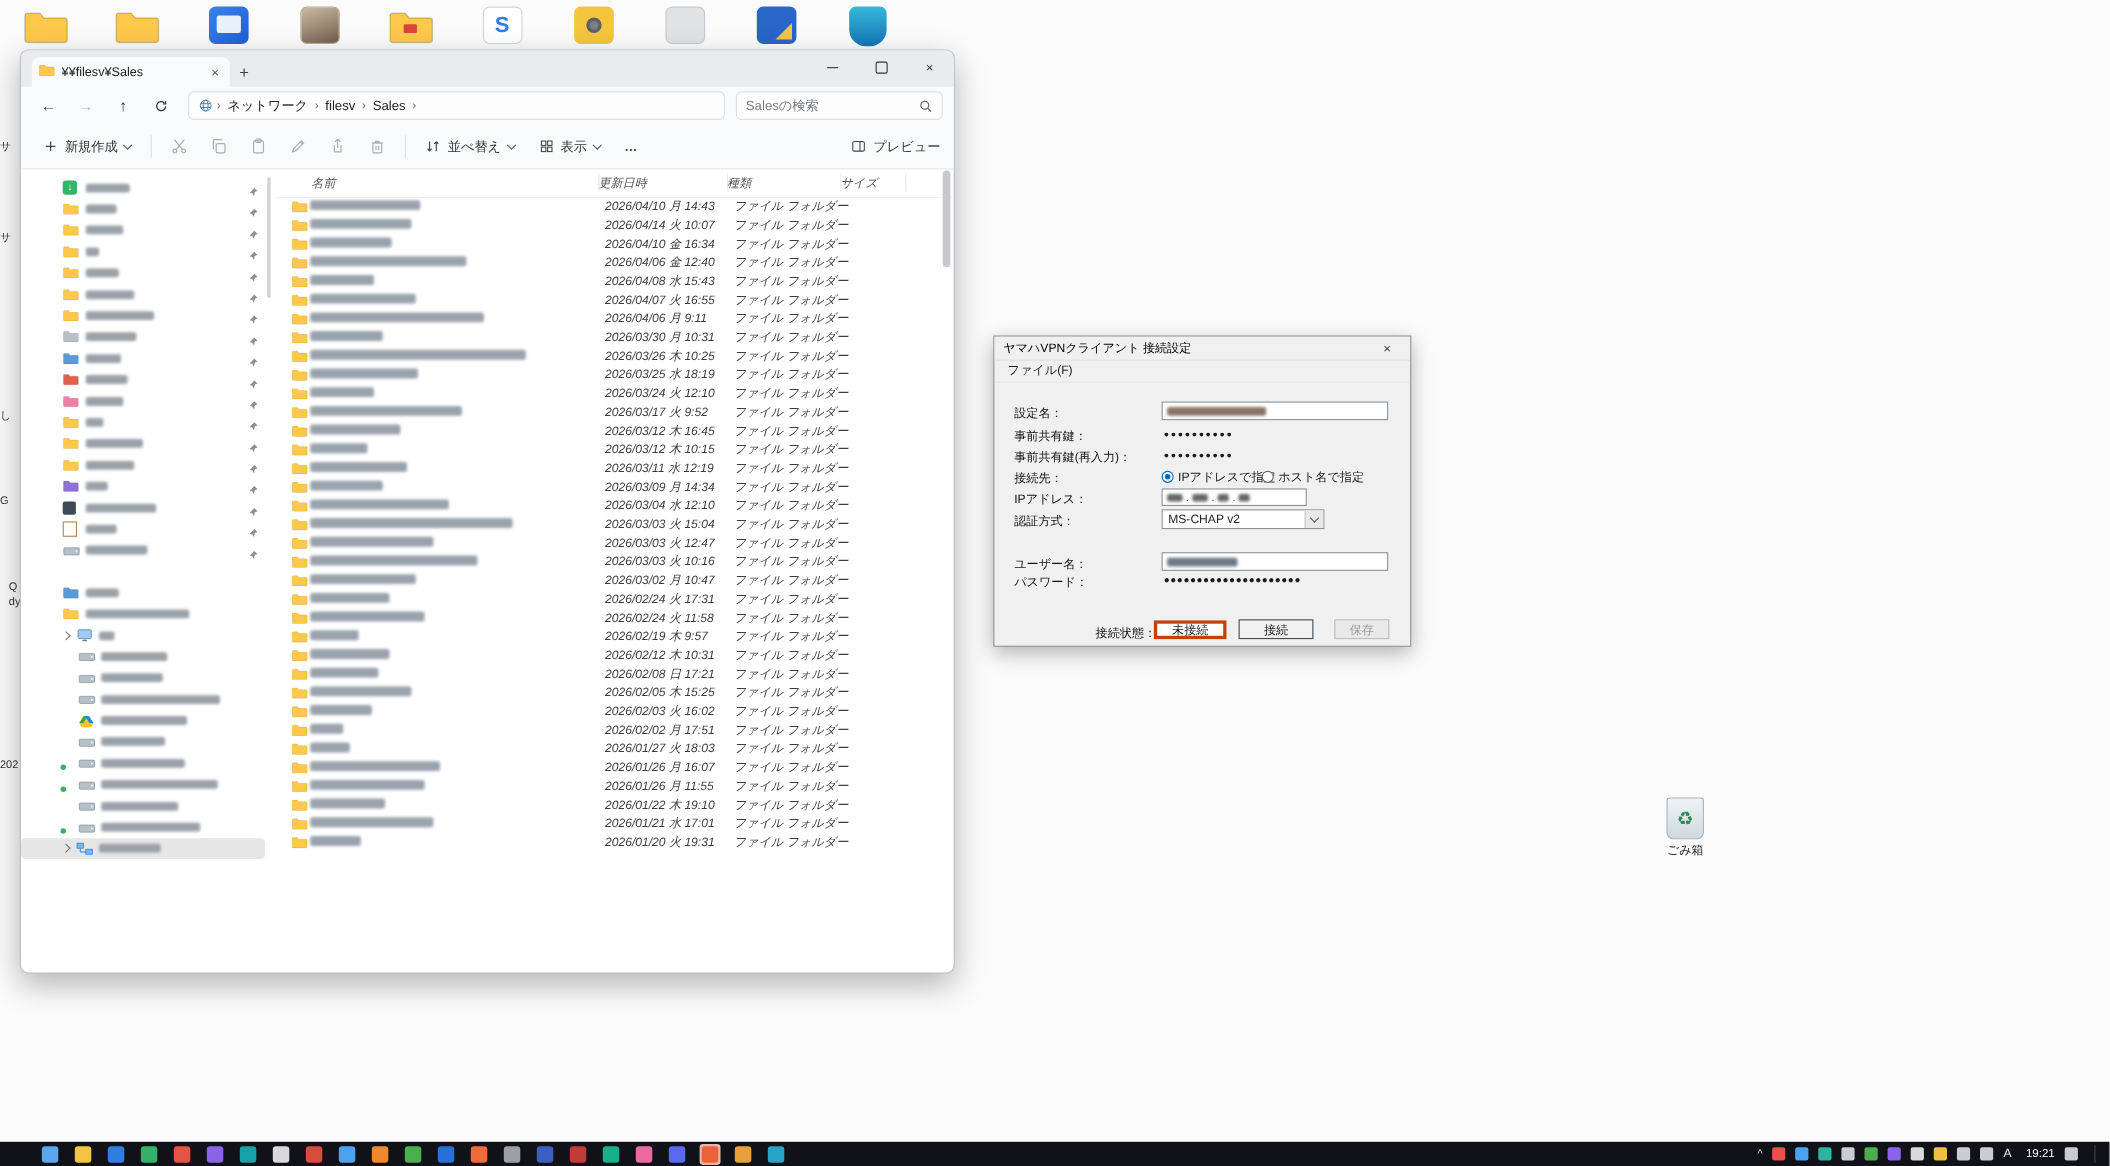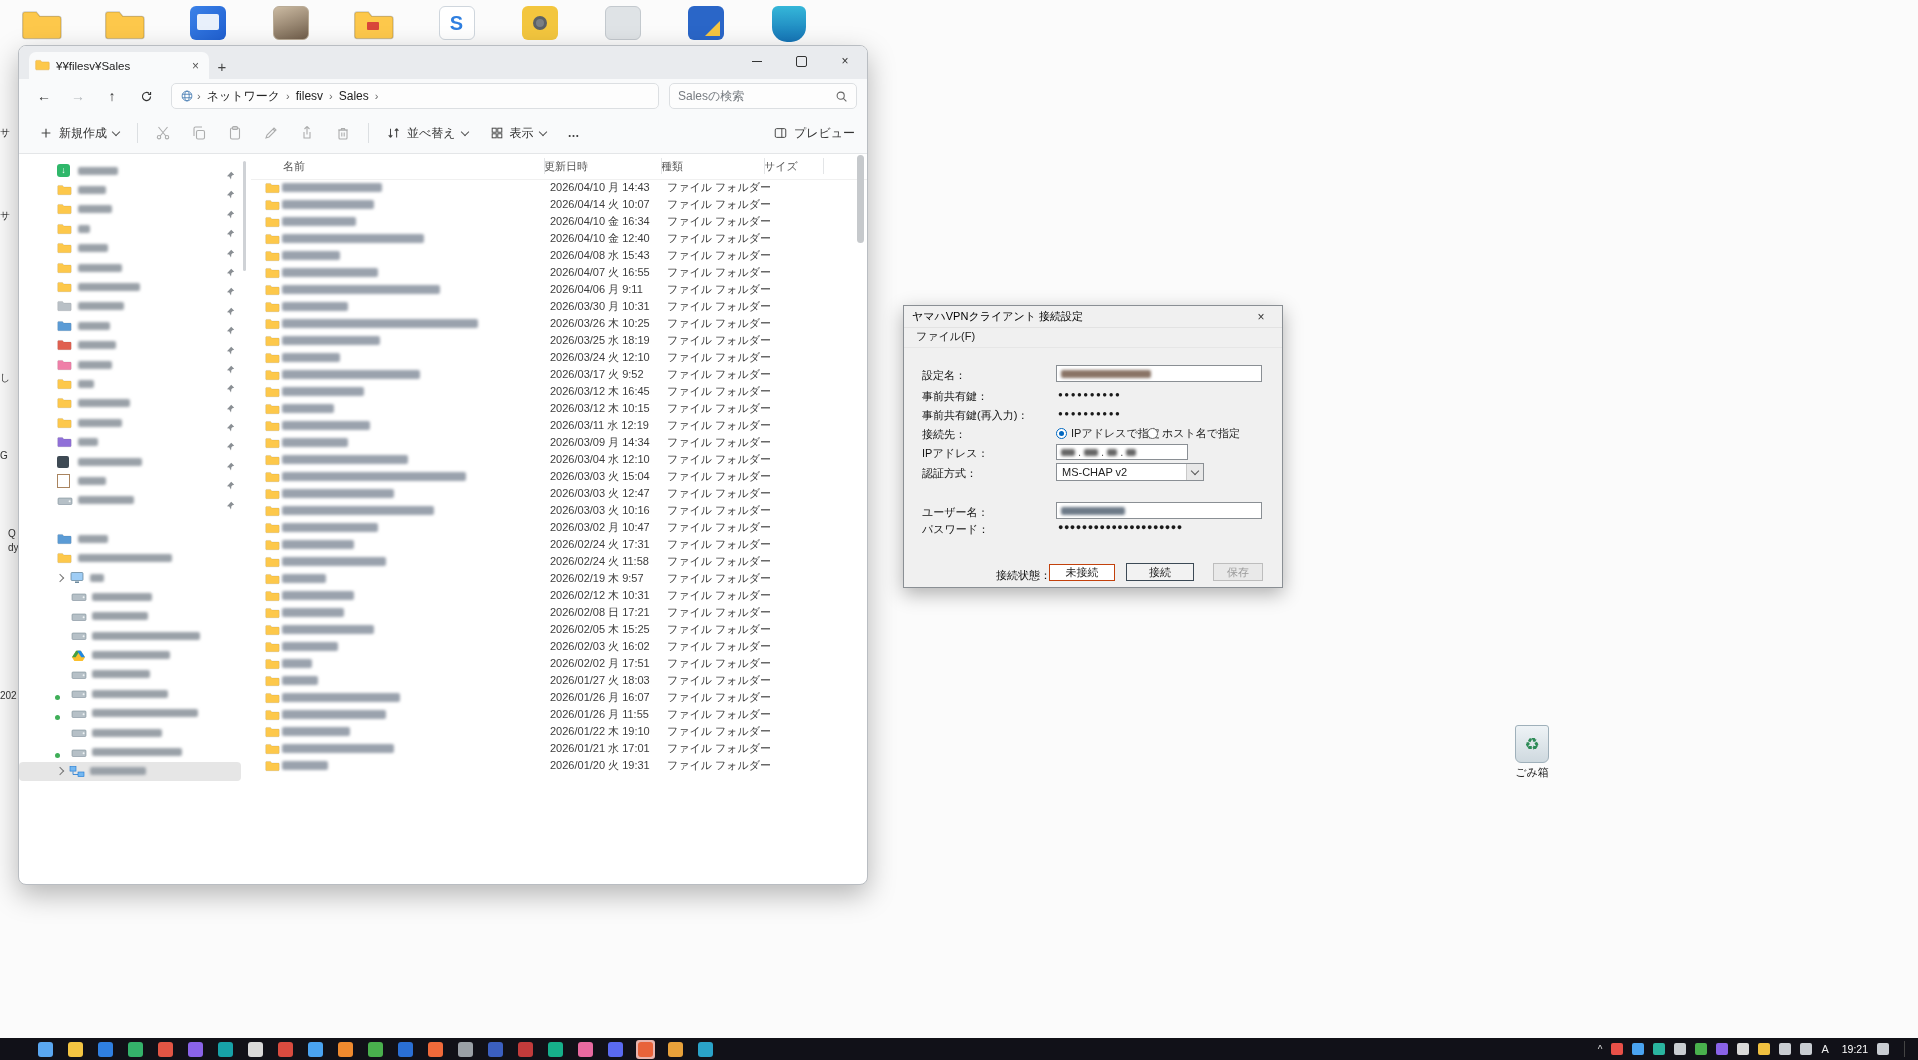--- a/index.html
+++ b/index.html
@@ -44,21 +44,21 @@
   .chevr{width:5px;height:5px;border-right:1.2px solid #777;border-bottom:1.2px solid #777;transform:rotate(-45deg);}
   .preview{position:absolute;right:12px;display:flex;align-items:center;gap:6px;font-size:12px;color:#333;}
   .ebody{position:absolute;top:107px;left:0;right:0;bottom:24px;display:flex;}
   .sidebar{width:232px;position:relative;padding-top:8px;box-sizing:border-box;overflow:hidden;}
   .sitem{height:19.4px;display:flex;align-items:center;position:relative;padding-left:38px;margin-right:10px;border-radius:4px;}
   .sitem .icn{display:flex;width:17px;}
   .sitem .pin{position:absolute;right:6px;top:5px;}
   .sitem.sel{background:#e6e6e6;}
   .ssp{height:19px;}
   .sb-scroll{position:absolute;left:224px;top:8px;width:3px;height:110px;background:#cfd2d6;border-radius:2px;}
-  .filearea{flex:1;position:relative;}
+  .filearea{flex:1;position:relative;font-style:italic;}
   .cols{height:26px;display:flex;align-items:center;font-size:11px;color:#555;position:relative;border-bottom:1px solid #f0f0f0;}
   .colsep{position:absolute;top:5px;width:1px;height:16px;background:#e3e5e7;}
   .rows{position:absolute;top:26px;left:0;right:12px;bottom:0;}
   .frow{height:17px;display:flex;align-items:center;font-size:11px;color:#3c3c3c;}
   .frow .ric{margin-left:14px;display:flex;width:17px;}
   .frow .nm{width:268px;}
   .frow .dt{width:117px;}
   .frow .tp{flex:1;}
   .vscroll{position:absolute;right:3px;top:2px;width:7px;bottom:4px;}
   .vthumb{width:7px;height:88px;background:#c6c9cc;border-radius:4px;}
@@ -85,21 +85,21 @@
   .rdot{width:11px;height:11px;border-radius:50%;border:1px solid #666;background:#fff;box-sizing:border-box;position:relative;}
   .rdot.on{border:1px solid #0067c0;}
   .rdot.on::after{content:"";position:absolute;left:2px;top:2px;width:5px;height:5px;border-radius:50%;background:#0067c0;}
   .combo{position:absolute;background:#fff;border:1px solid #8a8f94;box-sizing:border-box;display:flex;align-items:center;}
   .combo .cv{flex:1;padding:0 5px;}
   .combo .cb{width:16px;align-self:stretch;background:#e8e8e8;border-left:1px solid #c9c9c9;display:flex;align-items:center;justify-content:center;}
   .vbtn{position:absolute;height:18px;box-sizing:border-box;border:1px solid #8a8f94;background:#e9e9e9;
     display:flex;align-items:center;justify-content:center;font-size:11px;}
   .vbtn.primary{border:1.5px solid #3c4a56;background:#f2f2f2;}
   .vbtn.disabled{color:#9a9a9a;border-color:#bdbdbd;}
-  .vstatusbox{position:absolute;height:17px;box-sizing:border-box;border:1px solid #c2410c;background:#fff;
+  .vstatusbox{position:absolute;height:17px;box-sizing:border-box;border:3px solid #c2410c;background:#fff;
     display:flex;align-items:center;justify-content:center;font-family:Liberation Mono, monospace;}
   
   .recycle{position:absolute;left:1506px;top:725px;width:52px;display:flex;flex-direction:column;align-items:center;}
   .bin{width:32px;height:36px;background:linear-gradient(180deg,#eef3f6,#cfd9df);border:1px solid #9fb0ba;
     border-radius:3px 3px 6px 6px;display:flex;align-items:center;justify-content:center;color:#2e8b57;font-size:17px;}
   .recycle .lbl{font-size:11px;color:#222;margin-top:2px;}
   
   .taskbar{position:absolute;left:0;bottom:0;width:1918px;height:22px;background:#111118;display:flex;align-items:center;}
   .tb-left{display:flex;align-items:center;gap:11px;margin-left:36px;}
   .tbi{width:15px;height:15px;border-radius:3px;}
@@ -697,21 +697,21 @@
               <span class="dt">2026/04/10 金 16:34</span>
               <span class="tp">ファイル フォルダー</span>
             </div>
             <div class="frow">
               <span class="ric">
                 <svg width="15" height="12" viewBox="0 0 16 13">
                   <path d="M.6 2.4c0-.5.4-.9.9-.9h4.3l1.4 1.7h7.2c.5 0 .9.4.9.9v6.7c0 .5-.4.9-.9.9H1.5c-.5 0-.9-.4-.9-.9z" fill="#fdc84b" stroke="rgba(0,0,0,.18)" stroke-width=".5"></path>
                 </svg>
               </span>
               <span class="nm"><span class="rb" style="width:142px"></span></span>
-              <span class="dt">2026/04/10 金 12:40</span>
+              <span class="dt">2026/04/06 金 12:40</span>
               <span class="tp">ファイル フォルダー</span>
             </div>
             <div class="frow">
               <span class="ric">
                 <svg width="15" height="12" viewBox="0 0 16 13">
                   <path d="M.6 2.4c0-.5.4-.9.9-.9h4.3l1.4 1.7h7.2c.5 0 .9.4.9.9v6.7c0 .5-.4.9-.9.9H1.5c-.5 0-.9-.4-.9-.9z" fill="#fdc84b" stroke="rgba(0,0,0,.18)" stroke-width=".5"></path>
                 </svg>
               </span>
               <span class="nm"><span class="rb" style="width:58px"></span></span>
               <span class="dt">2026/04/08 水 15:43</span>

